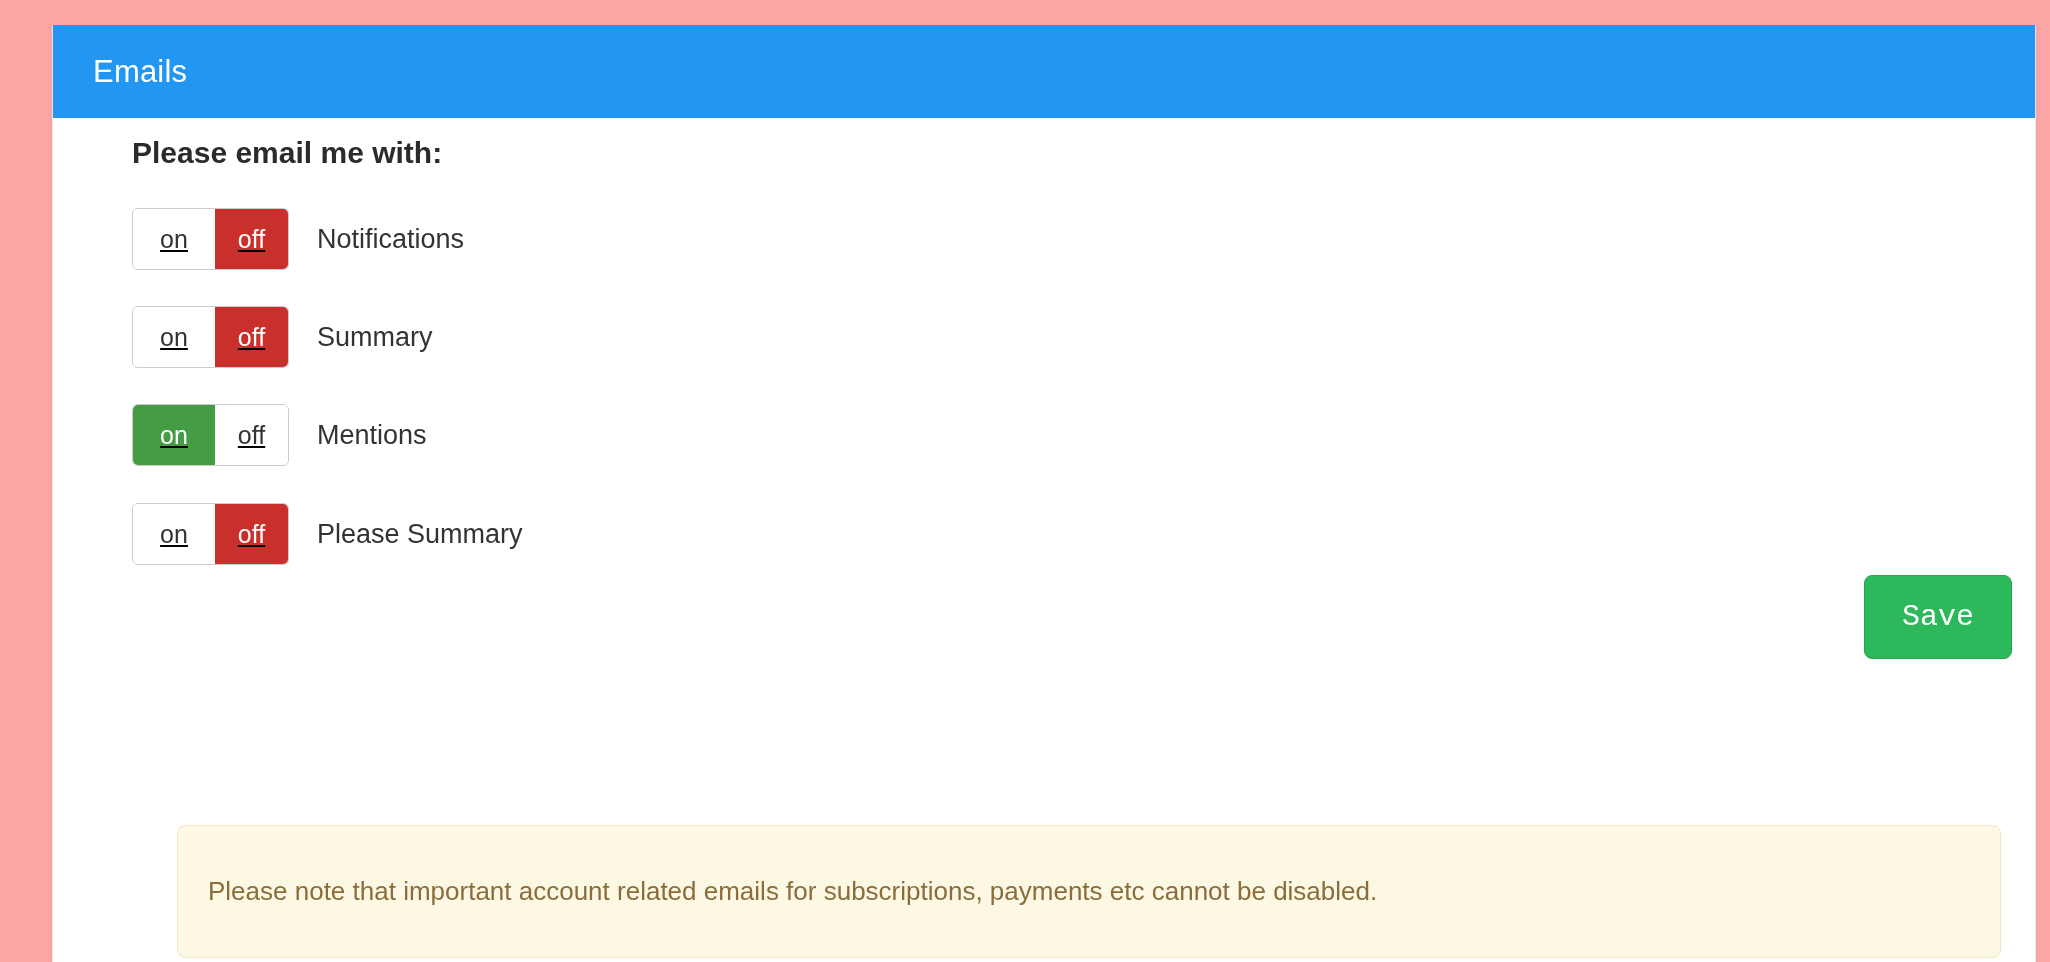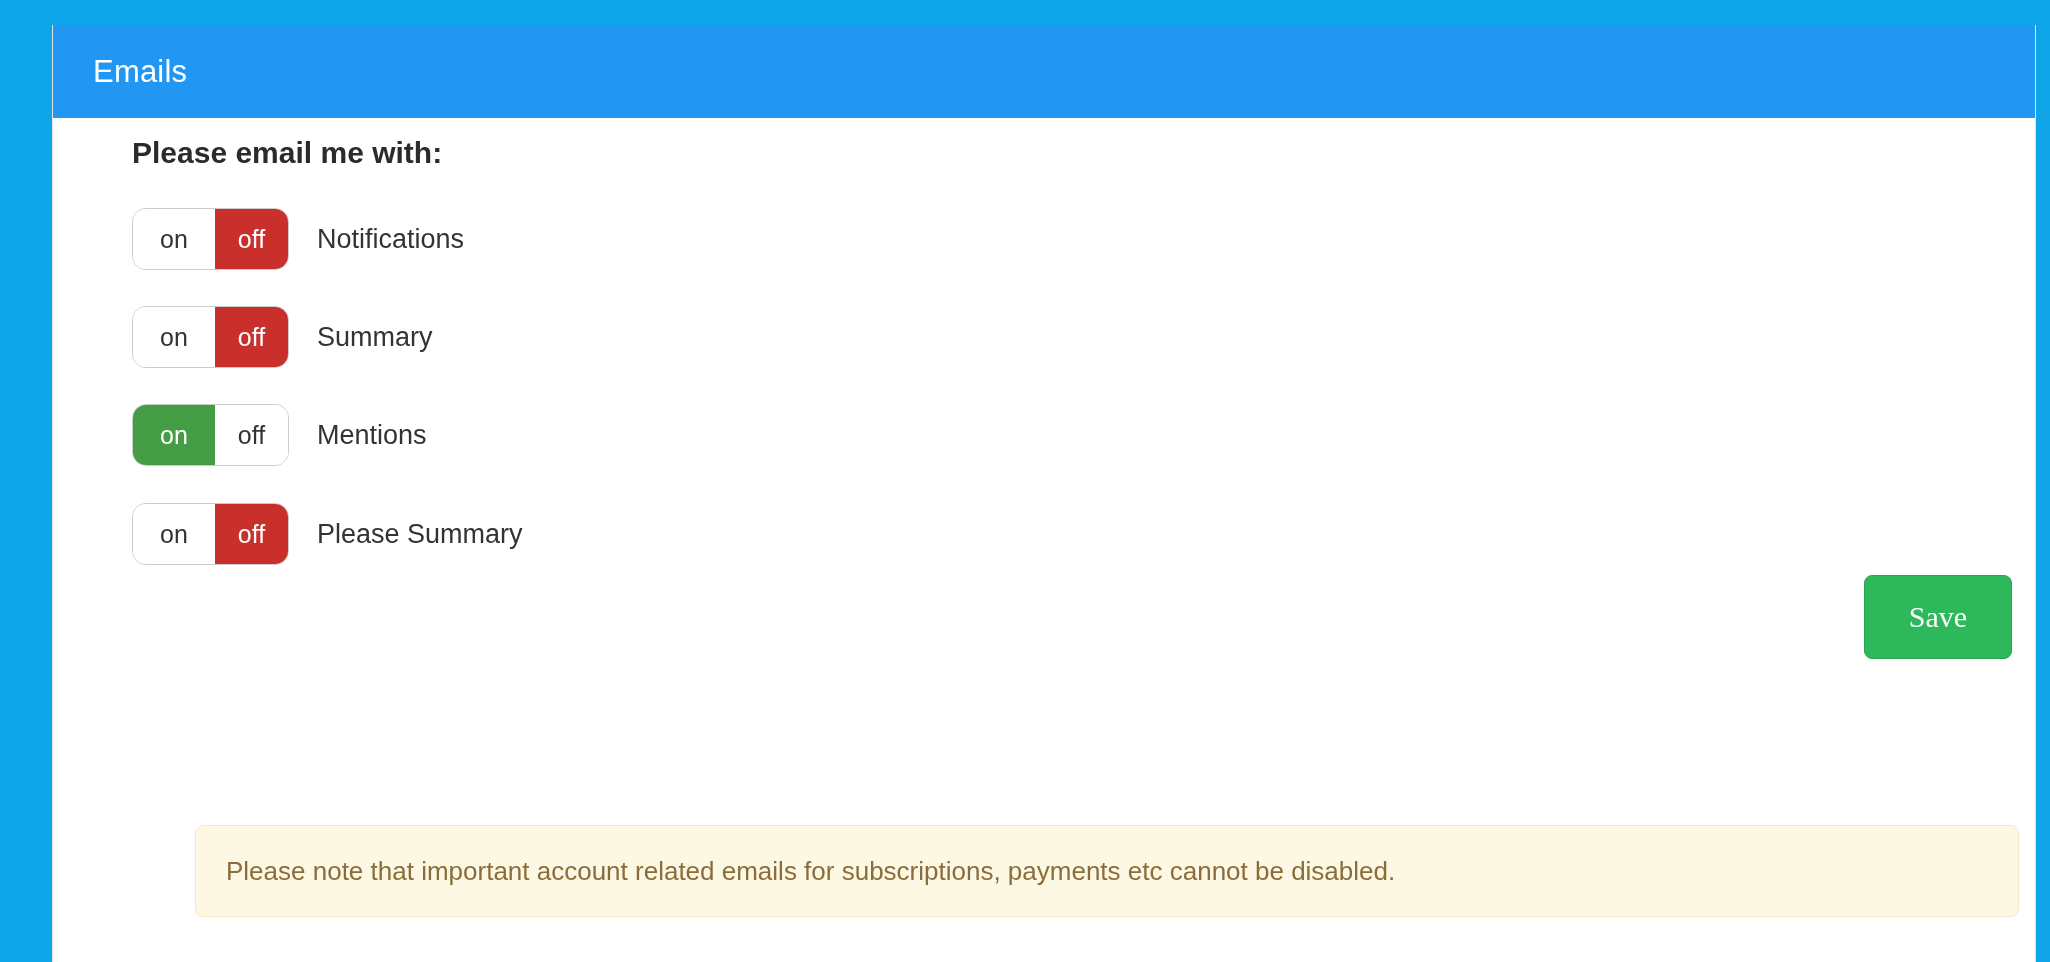--- a/index.html
+++ b/index.html
@@ -10,21 +10,21 @@
     height: 962px;
     overflow: hidden;
     font-family: "Liberation Sans", sans-serif;
     -webkit-font-smoothing: antialiased;
   }
 
   #page {
     position: relative;
     width: 2050px;
     height: 962px;
-    background: #0ea5e9;
+    background: #fca5a5;
   }
 
   
   .card {
     position: absolute;
     left: 52px;
     top: 25px;
     width: 1984px;
     height: 1000px;
     background: #ffffff;
@@ -70,28 +70,29 @@
   
   .toggle-row {
     position: absolute;
     left: 79px;
     display: flex;
     align-items: center;
   }
 
   .toggle {
     display: inline-flex;
-    border-radius: 14px;
+    border-radius: 6px;
     overflow: hidden;
     border: 1px solid #ccc;
     box-sizing: border-box;
     height: 62px;
     cursor: pointer;
     background: #fff;
     user-select: none;
+    text-decoration: underline;
   }
 
   .toggle-seg {
     display: flex;
     align-items: center;
     justify-content: center;
     font-size: 25px;
     line-height: 1;
     box-sizing: border-box;
     height: 100%;
@@ -131,33 +132,33 @@
     position: absolute;
     left: 1811px;
     top: 550px;
     width: 148px;
     height: 84px;
     background: #2eb85c;
     border: 1px solid #28a54f;
     border-radius: 8px;
     color: #ffffff;
     font-size: 30px;
-    font-family: Liberation Serif, serif;
+    font-family: Liberation Mono, monospace;
     cursor: pointer;
     padding: 8px;
     line-height: 1;
   }
 
   
   .note-box {
     position: absolute;
-    left: 142px;
+    left: 124px;
     top: 800px;
     width: 1824px;
-    height: 92px;
+    height: 133px;
     background: #fcf8e3;
     border: 1px solid #f5e8c8;
     border-radius: 8px;
     box-sizing: border-box;
     display: flex;
     align-items: center;
   }
 
   .note-text {
     padding-left: 30px;

